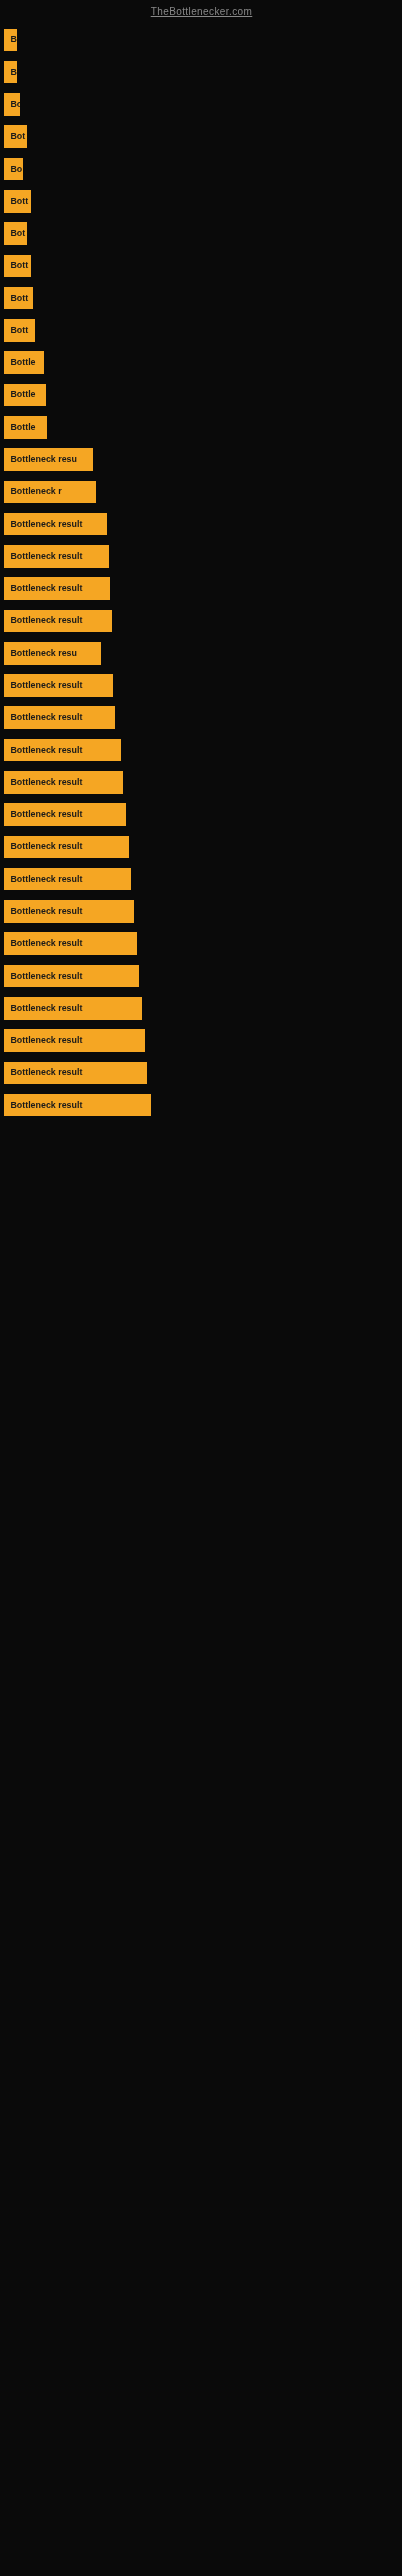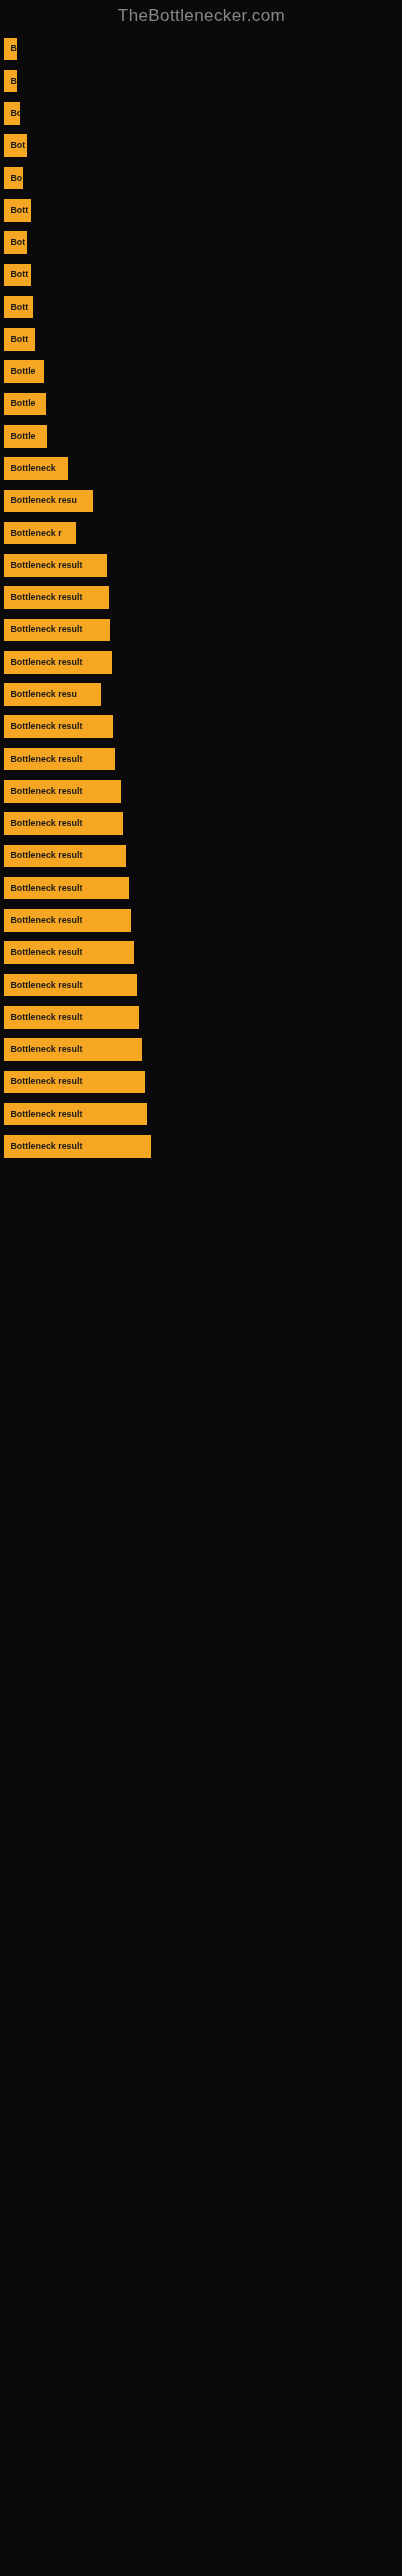--- a/index.html
+++ b/index.html
@@ -11,24 +11,25 @@
     body {
       background-color: #0a0a0a;
       width: 403px;
       min-height: 2576px;
       font-family: Arial, sans-serif;
       position: relative;
     }
 
     .site-title {
       color: #888;
-      font-size: 17px;
+      font-size: 10px;
       text-align: center;
       padding: 6.4px 0 3.2px 0;
       letter-spacing: 0.4px;
+      text-decoration: underline;
     }
 
     .items-container {
       padding: 8px 0;
     }
 
     .item-row {
       display: flex;
       align-items: center;
       margin-bottom: 9.7px;
@@ -87,27 +88,24 @@
     <div class="item-row">
       <div class="label-box" style="width: 40px;">Bottle</div>
     </div>
     <div class="item-row">
       <div class="label-box" style="width: 42px;">Bottle</div>
     </div>
     <div class="item-row">
       <div class="label-box" style="width: 43px;">Bottle</div>
     </div>
     <div class="item-row">
-      <div class="label-box" style="width: 64px;">Bottleneck</div>
-    </div>
-    <div class="item-row">
       <div class="label-box" style="width: 89px;">Bottleneck resu</div>
     </div>
     <div class="item-row">
-      <div class="label-box" style="width: 72px;">Bottleneck r</div>
+      <div class="label-box" style="width: 92px;">Bottleneck r</div>
     </div>
     <div class="item-row">
       <div class="label-box" style="width: 103px;">Bottleneck result</div>
     </div>
     <div class="item-row">
       <div class="label-box" style="width: 105px;">Bottleneck result</div>
     </div>
     <div class="item-row">
       <div class="label-box" style="width: 106px;">Bottleneck result</div>
     </div>

